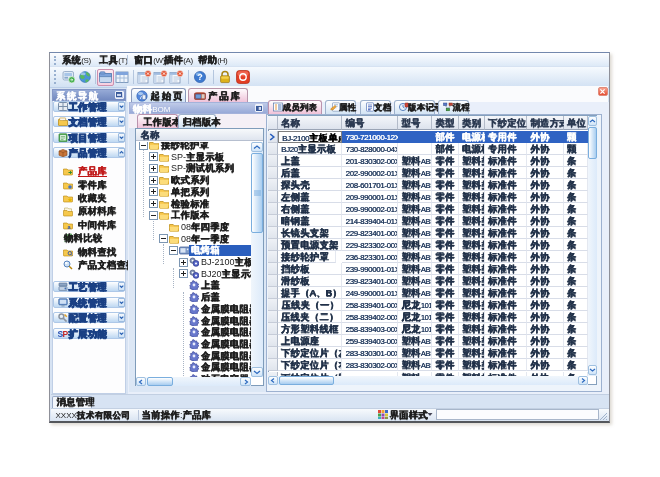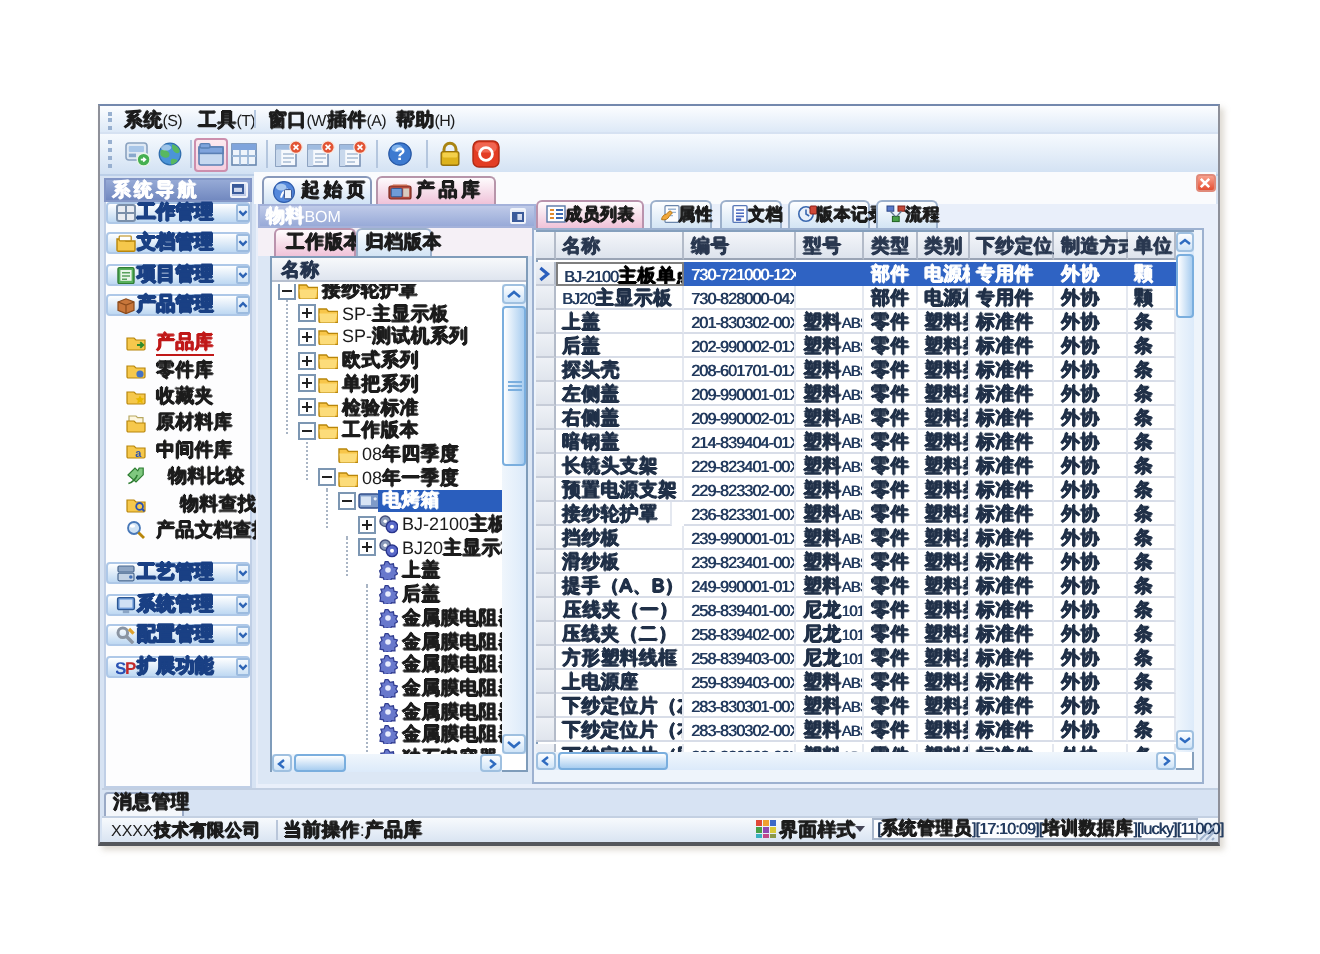--- a/index.html
+++ b/index.html
@@ -205,27 +205,27 @@
 <div class="a" style="left:78px;top:205.4px;height:12px;line-height:12px;white-space:nowrap;"><i>原材料库</i></div>
 <svg class="a" style="left:63px;top:220.0px;" width="10" height="10" viewBox="0 0 10 10">
       <path d="M.5 3 H4l1 1h4.5V8.4a.6.6 0 0 1-.6.6H1.1a.6.6 0 0 1-.6-.6z" fill="#f6c84c" stroke="#b8860b" stroke-width=".6"></path>
       <text x="4.6" y="8.6" font-size="5.5" font-weight="bold" fill="#2a52b4" font-family="Liberation Sans">a</text>
     </svg>
 <div class="a" style="left:78px;top:218.8px;height:12px;line-height:12px;white-space:nowrap;"><i>中间件库</i></div>
 <svg class="a" style="left:63px;top:233.4px;" width="10" height="10" viewBox="0 0 10 10">
       <path d="M1 4.5 4.5 1l1.4 1.4L6.6 1h2v3.4L5 8z" fill="#7fc87f" stroke="#2e7d32" stroke-width=".6"></path>
       <path d="M1.2 8.8c2-.6 4-2.6 4.4-4.4" stroke="#2e7d32" fill="none" stroke-width=".8"></path>
     </svg>
-<div class="a" style="left:84px;top:232.20000000000002px;height:12px;line-height:12px;white-space:nowrap;"><i>物料比较</i></div>
+<div class="a" style="left:64px;top:232.20000000000002px;height:12px;line-height:12px;white-space:nowrap;"><i>物料比较</i></div>
 <svg class="a" style="left:63px;top:246.8px;" width="10" height="10" viewBox="0 0 10 10">
       <path d="M.5 3 H4l1 1h4.5V8.4a.6.6 0 0 1-.6.6H1.1a.6.6 0 0 1-.6-.6z" fill="#f6c84c" stroke="#b8860b" stroke-width=".6"></path>
       <circle cx="6.8" cy="6.2" r="1.7" fill="none" stroke="#2a52b4" stroke-width=".9"></circle>
       <path d="M8 7.4 9.2 8.6" stroke="#2a52b4" stroke-width="1"></path>
     </svg>
-<div class="a" style="left:90px;top:245.60000000000002px;height:12px;line-height:12px;white-space:nowrap;"><i>物料查找</i></div>
+<div class="a" style="left:78px;top:245.60000000000002px;height:12px;line-height:12px;white-space:nowrap;"><i>物料查找</i></div>
 <svg class="a" style="left:63px;top:260.2px;" width="10" height="10" viewBox="0 0 10 10">
       <circle cx="4" cy="4" r="3" fill="#cfe2f4" stroke="#4878b8" stroke-width=".9"></circle>
       <path d="M6.2 6.2 9 9" stroke="#b8860b" stroke-width="1.4"></path>
       <ellipse cx="3.2" cy="3" rx="1.4" ry=".9" fill="#fff"></ellipse>
     </svg>
 <div class="a" style="left:78px;top:259.0px;height:12px;line-height:12px;white-space:nowrap;"><i>产品文档查找</i></div>
 <div class="a" style="left:127px;top:86px;width:481px;height:16px;background:#fafbfd"></div>
 <div class="a" style="left:130.5px;top:88px;width:55.5px;height:14.5px;background:linear-gradient(#ffffff,#cde0f4);border:1px solid #8899bb;border-bottom:none;border-radius:3px 3px 0 0"></div>
 <svg class="a" style="left:136px;top:89.5px;" width="12" height="12" viewBox="0 0 12 12">
       <circle cx="6" cy="6" r="5.2" fill="#5488dc" stroke="#2e5cac" stroke-width=".6"></circle>
@@ -733,16 +733,15 @@
       <rect x="7" y="3.5" width="3" height="3" fill="#d8c838"></rect>
       <rect x="0" y="7" width="3" height="2" fill="#38b0c0"></rect>
       <rect x="3.5" y="7" width="3" height="2" fill="#c04888"></rect>
       <rect x="7" y="7" width="3" height="2" fill="#8a9848"></rect>
     </svg>
 <div class="a" style="left:389.5px;top:408.5px;height:12px;line-height:12px;white-space:nowrap;"><i>界面样式</i></div>
 <svg class="a" style="left:426.5px;top:412px;" width="6" height="5" viewBox="0 0 6 5">
       <path d="M0.5 1 3 4 5.5 1z" fill="#445"></path>
     </svg>
 <div class="a" style="left:436px;top:408.5px;width:162.5px;height:11.5px;background:#fbfcfe;border:1px solid #a8b6ca"></div>
-<div class="a" style="left:438.5px;top:409px;height:11px;line-height:11px;white-space:nowrap;"><span class="num">[</span><i style="font-size:9px">系统管理员</i><span class="num">][17:10:09][</span><i style="font-size:9px">培训数据库</i><span class="num">][lucky][11000]</span></div>
 <svg class="a" style="left:598.5px;top:411.5px;" width="9" height="9" viewBox="0 0 9 9">
       <path d="M8 1 1 8M8 4 4 8M8 7 7 8" stroke="#9fb2cc" stroke-width="1"></path>
     </svg>
 </div>
 </body></html>

